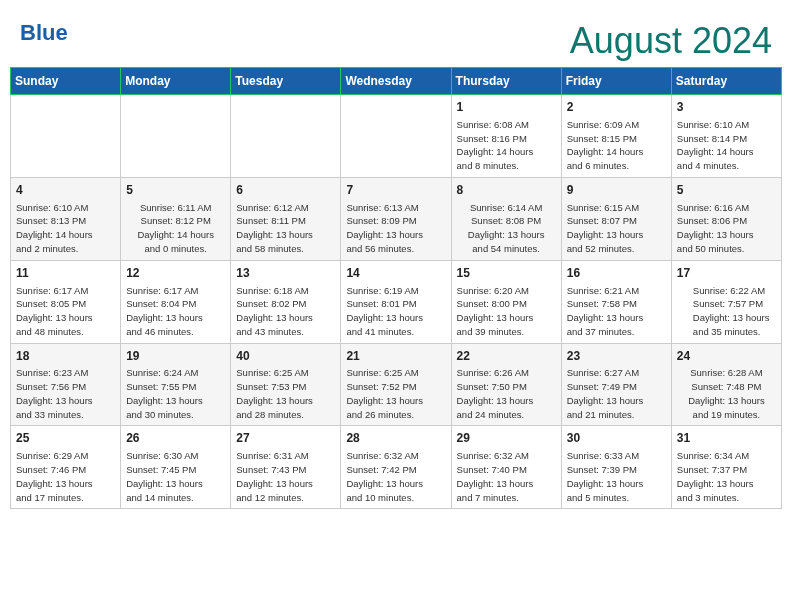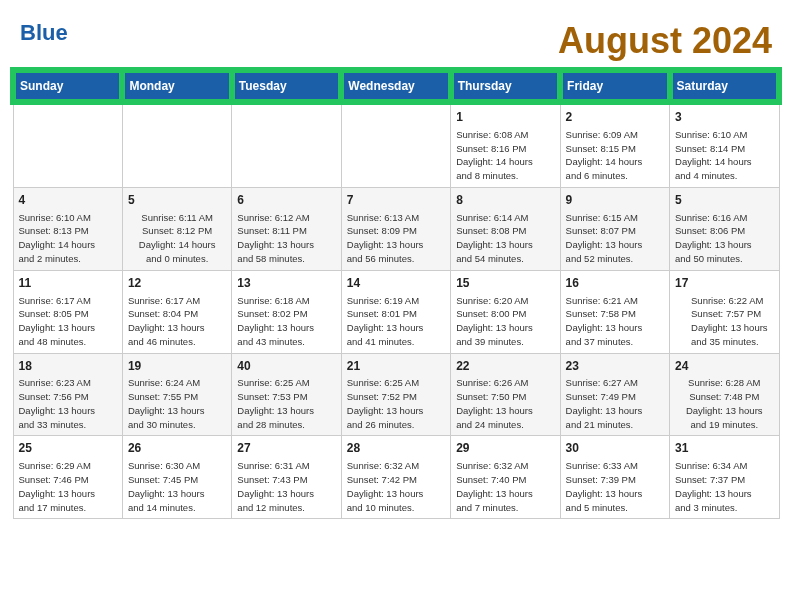--- a/index.html
+++ b/index.html
@@ -21,41 +21,41 @@
       flex-direction: column;
       align-items: flex-start;
     }
     .logo-line1 { display: flex; align-items: center; gap: 3px; }
     .logo-line2 { color: #1a5fa8; font-size: 22px; font-weight: bold; }
     .month-title {
       text-align: right;
     }
     .month-title h1 {
       font-size: 36px;
-      font-weight: bold;
-      color: #a16207;
+      font-weight: normal;
+      color: #0f766e;
     }
     .month-title h2 {
       font-size: 16px;
       font-weight: normal;
       color: #444;
     }
     .calendar {
       width: 100%;
       border-collapse: collapse;
       font-size: 10.5px;
     }
     .calendar thead th {
       background-color: #1a5fa8;
       color: white;
       padding: 6px 4px;
       text-align: left;
       font-size: 12px;
       font-weight: bold;
-      border: 6px solid #22c55e;
+      border: 1px solid #22c55e;
     }
     .calendar tbody td {
       vertical-align: top;
       padding: 4px 5px;
       border: 1px solid #ccc;
       width: calc(100% / 7);
       min-height: 80px;
       line-height: 1.4;
       color: #333;
     }
@@ -155,21 +155,21 @@
         </td>
         <td>
           <span class="day-num">7</span>
           <div class="day-info" style="white-space: pre-line;">Sunrise: 6:13 AM
 Sunset: 8:09 PM
 Daylight: 13 hours
 and 56 minutes.</div>
         </td>
         <td>
           <span class="day-num">8</span>
-          <div class="day-info" style="white-space: pre-line;">Sunrise: 6:14 AM
+          <div class="day-info" style="white-space: pre-line; text-align: center;">Sunrise: 6:14 AM
 Sunset: 8:08 PM
 Daylight: 13 hours
 and 54 minutes.</div>
         </td>
         <td>
           <span class="day-num">9</span>
           <div class="day-info" style="white-space: pre-line;">Sunrise: 6:15 AM
 Sunset: 8:07 PM
 Daylight: 13 hours
 and 52 minutes.</div>

